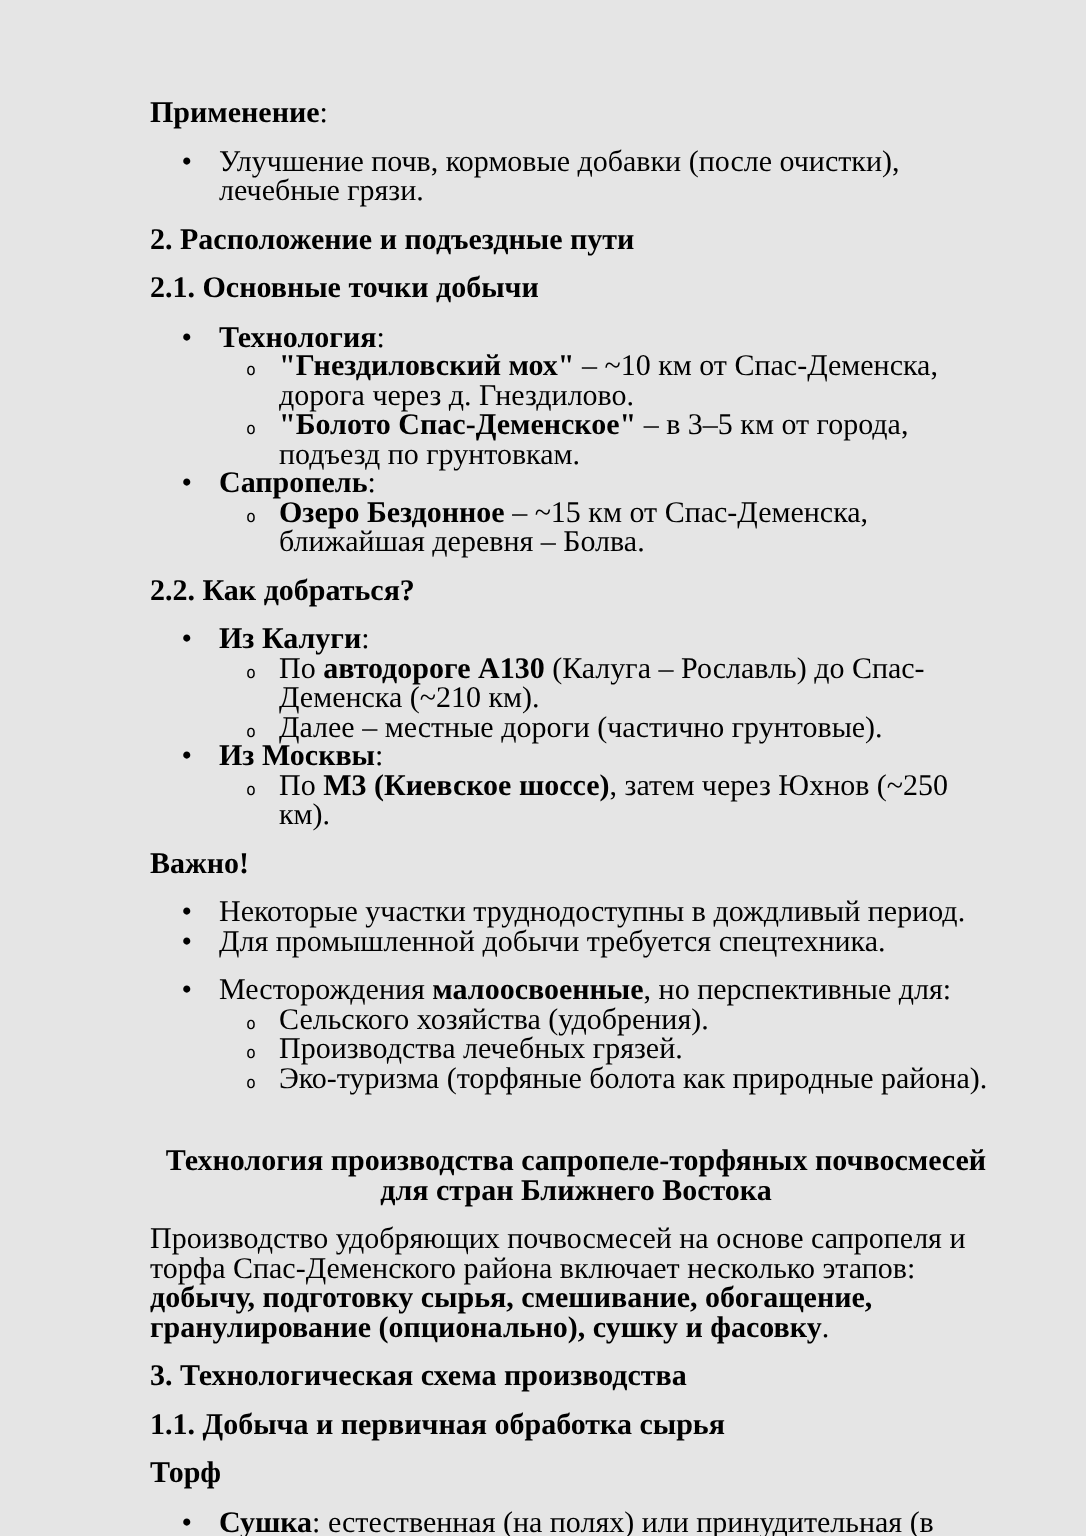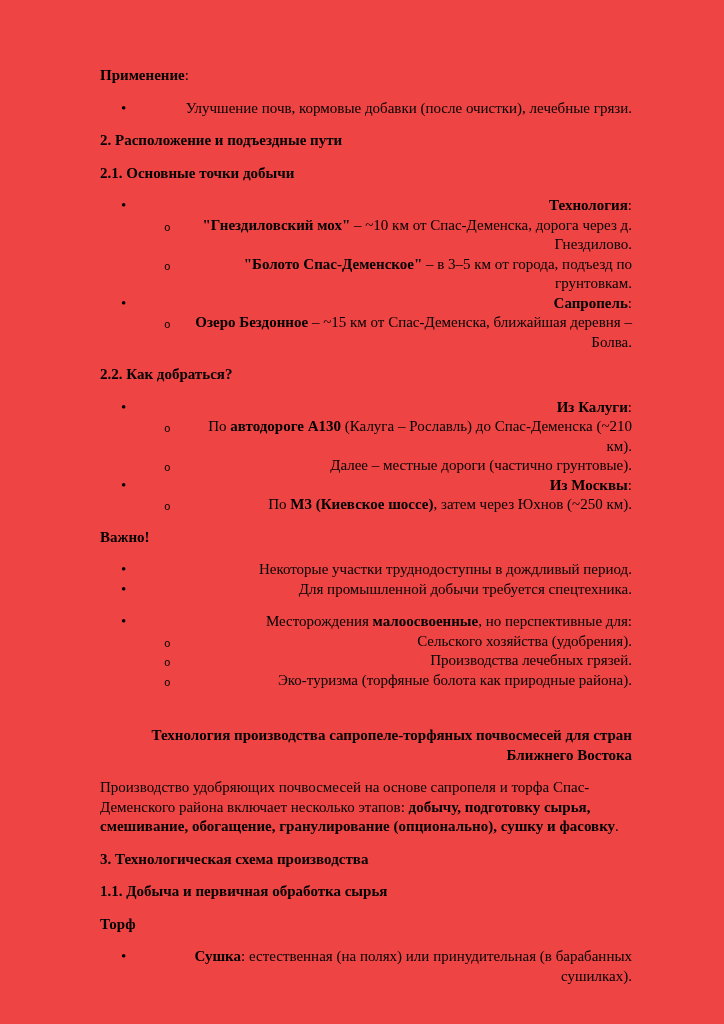--- a/index.html
+++ b/index.html
@@ -1,38 +1,38 @@
 <!DOCTYPE html>
 <html lang="ru"><head>
 <meta charset="utf-8">
 <style>
   html, body { margin: 0; padding: 0; background: #ffffff; }
   .page {
     position: relative;
     width: 724px;
     height: 1024px;
     box-sizing: border-box;
-    background: #ef4444;
+    background: #e5e5e5;
     color: #000000;
-    padding: 66px 92px 0 100px;
+    padding: 66px 56px 0 100px;
     overflow: hidden;
     font-family: "Liberation Serif", "DejaVu Serif", serif;
-    font-size: 15px;
+    font-size: 20px;
     line-height: 19.5px;
   }
   p { margin: 0 0 13px 0; }
   .bold { font-weight: bold; }
-  .center { text-align: right; margin-top: 36px; }
+  .center { text-align: center; margin-top: 36px; }
 
   ul.l1 {
     margin: 0 0 13px 0;
     padding: 0 0 0 46px;
     list-style: none;
   }
-  ul.l1 > li { position: relative; margin: 0; text-align: right; }
+  ul.l1 > li { position: relative; margin: 0; }
   ul.l1 > li::before {
     content: "\2022";
     position: absolute;
     left: -25px;
     top: 0;
   }
   ul.l2 {
     margin: 0;
     padding: 0 0 0 40px;
     list-style: none;

